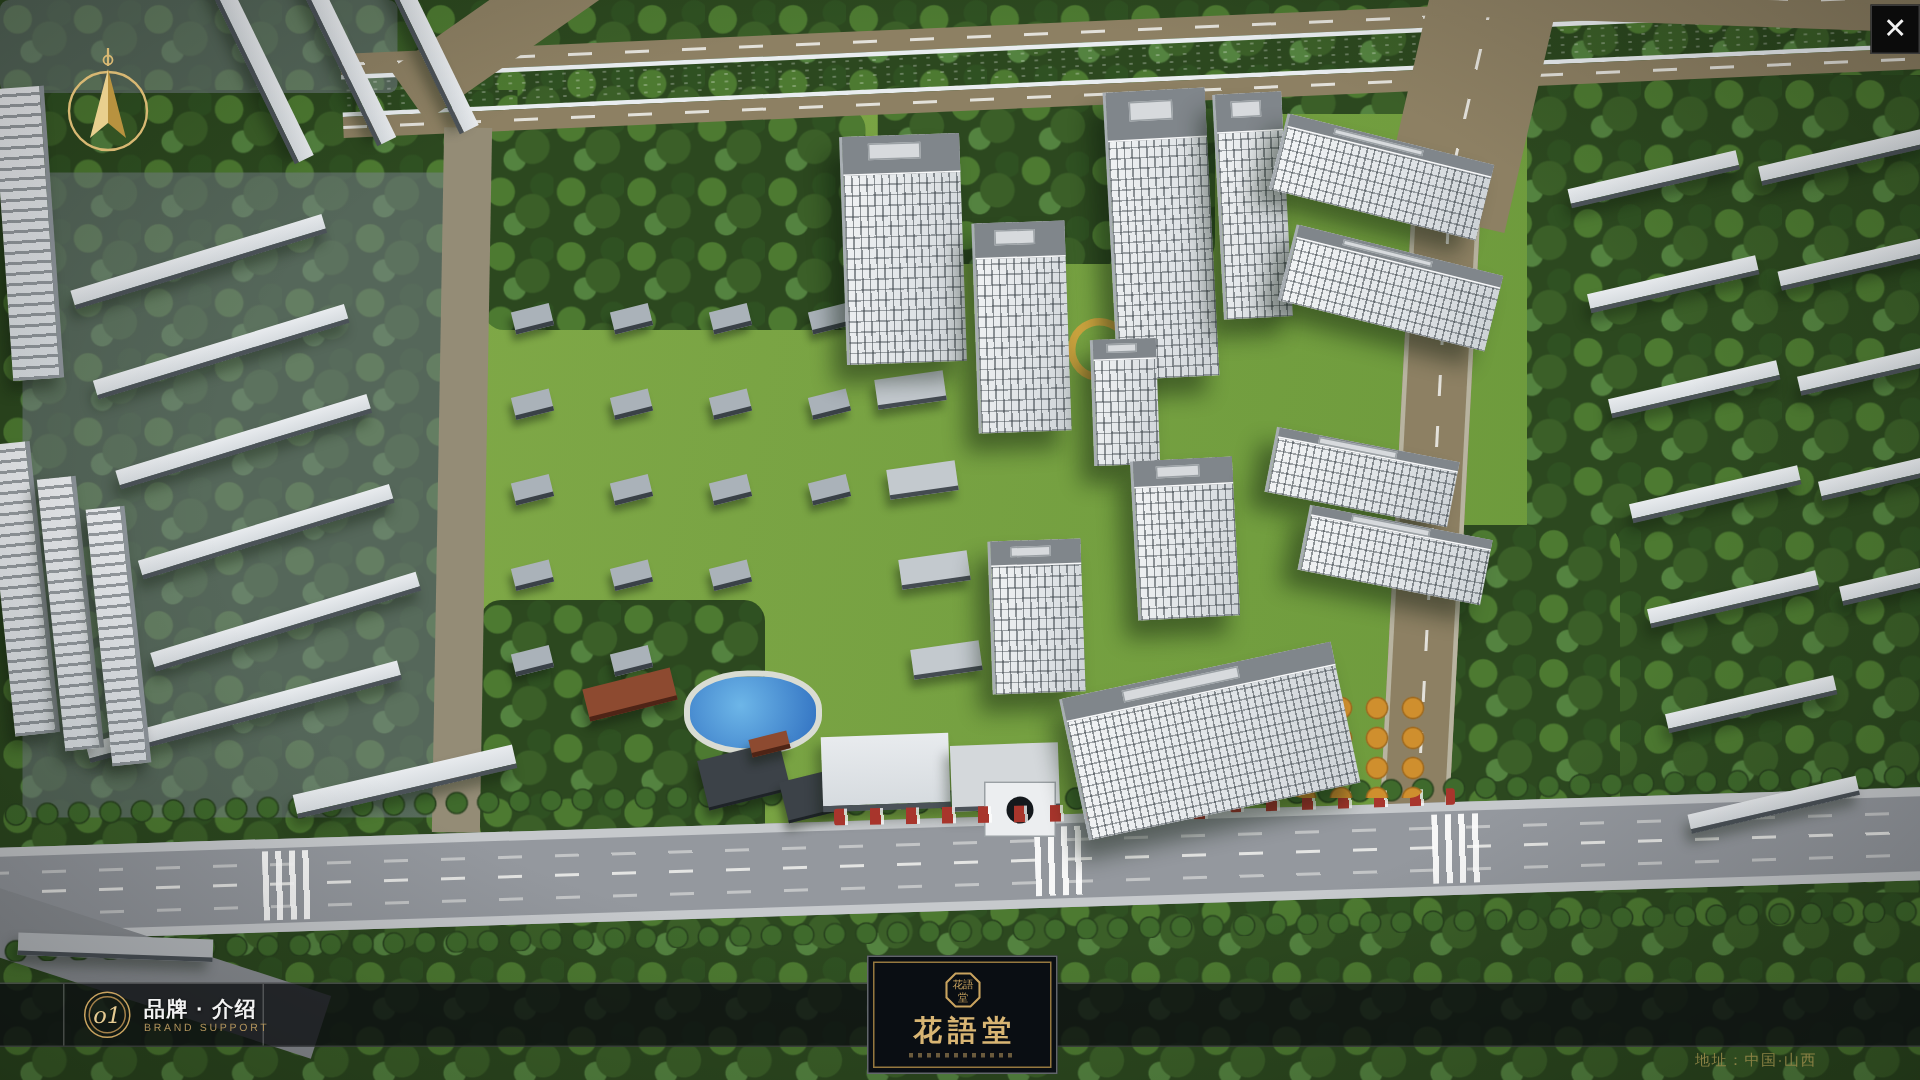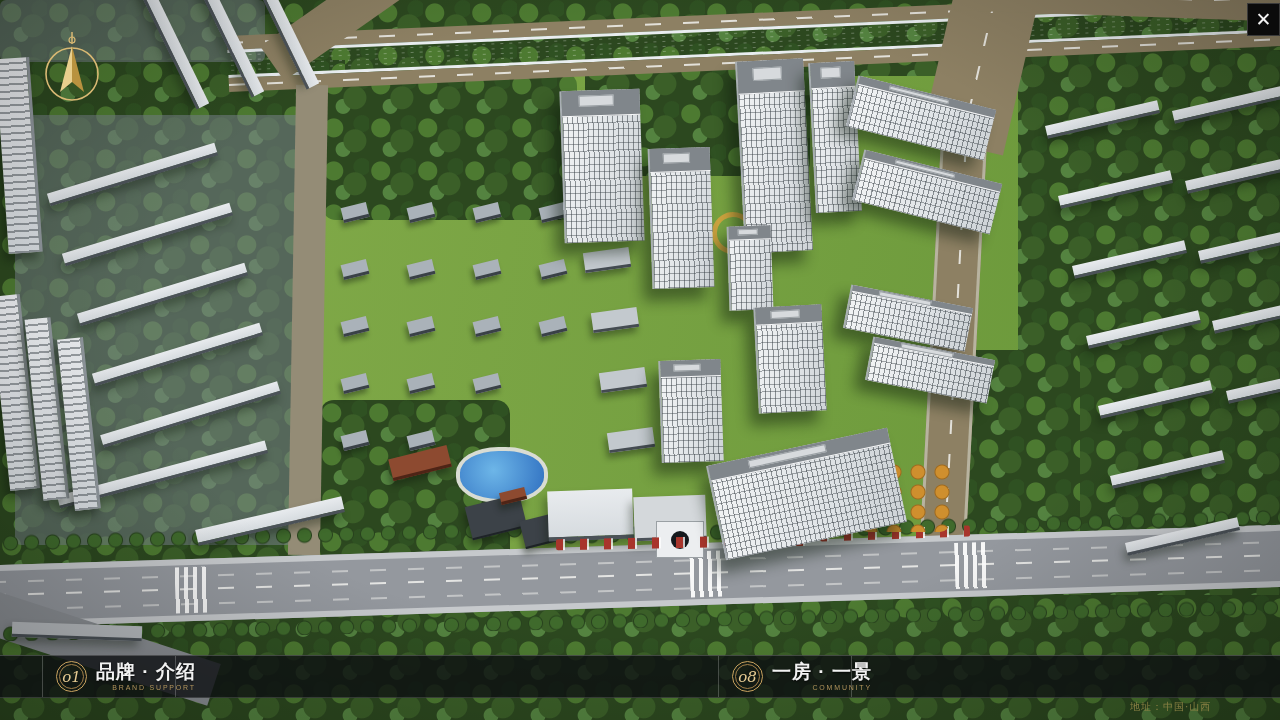--- a/index.html
+++ b/index.html
@@ -83,34 +83,34 @@
     background:radial-gradient(ellipse at 50% 45%, transparent 55%, rgba(0,0,0,.28) 100%);}
 
   
   #closeBtn{position:absolute;left:1247px;top:3px;width:33px;height:33px;z-index:30;
     background:#0b0b0b;border:1px solid #3a3a3a;color:#f2f2f2;font-size:19px;line-height:31px;
     text-align:center;cursor:pointer;font-family:"DejaVu Sans",sans-serif;}
   #compass{position:absolute;left:42px;top:30px;z-index:30;}
 
   #navbar{position:absolute;left:0;top:655px;width:1280px;height:43px;z-index:20;
     background:rgba(12,15,18,.80);
-    border-top:1px solid rgba(255,255,255,.20);border-bottom:1px solid rgba(255,255,255,.14);text-align:right;}
+    border-top:1px solid rgba(255,255,255,.20);border-bottom:1px solid rgba(255,255,255,.14);}
   .navgroup{position:absolute;top:0;bottom:0;display:flex;}
   #navLeft{left:42px;}
   #navRight{left:718px;}
   .navitem{width:134px;display:flex;align-items:center;gap:9px;padding-left:13px;
     border-left:1px solid rgba(255,255,255,.22);cursor:pointer;}
   #navLeft .navitem:last-child{border-right:1px solid rgba(255,255,255,.22);}
   #navRight .navitem:last-child{border-right:1px solid rgba(255,255,255,.22);}
   .numring{width:31px;height:31px;border-radius:50%;border:1px solid #c9a35f;flex:0 0 31px;
     display:flex;align-items:center;justify-content:center;position:relative;}
   .numring::after{content:"";position:absolute;inset:2px;border-radius:50%;border:1px solid #a3804a;}
   .numring span{font-family:"DejaVu Serif",serif;font-style:italic;font-size:15px;color:#e6cb92;}
   .navtxt{display:flex;flex-direction:column;line-height:1;}
-  .zh{font-size:19px;font-weight:bold;color:#f2f2f2;letter-spacing:1px;
+  .zh{font-size:14px;font-weight:bold;color:#f2f2f2;letter-spacing:1px;
     text-shadow:0 1px 2px rgba(0,0,0,.8);white-space:nowrap;}
   .en{margin-top:3px;font-size:7px;color:#b2945c;letter-spacing:1.8px;white-space:nowrap;}
 
   #logoBox{position:absolute;left:578px;top:637px;width:127px;height:79px;z-index:25;
     background:#0a0e13;border:1px solid #62666c;outline:1px solid #96783f;outline-offset:-5px;
     display:flex;flex-direction:column;align-items:center;justify-content:center;gap:2px;}
   #sealWrap{width:24px;height:24px;}
   #logoTitle{font-family:"DejaVu Serif",serif;font-weight:bold;font-size:19px;color:#d8b573;
     letter-spacing:4px;margin-left:4px;}
   #logoTag{width:72px;height:3px;opacity:.75;
@@ -295,27 +295,29 @@
         <div class="numring">
             <span>o1</span>
           </div>
         <div class="navtxt">
           <span class="zh">品牌 · 介绍</span>
           <span class="en">BRAND SUPPORT</span>
         </div>
       </div>
     </div>
     <div id="navRight" class="navgroup">
-      <div class="navitem">
-        <div class="numring">
-            <span>o8</span>
-          </div>
-        <div class="navtxt">
-          <span class="zh">一房 · 一景</span>
-          <span class="en">COMMUNITY</span>
-        </div>
-      </div>
     </div>
   </div>
 
+  <div id="logoBox">
+    <div id="sealWrap">
+      <svg width="24" height="24" viewBox="0 0 24 24">
+        <polygon points="7,1 17,1 23,7 23,17 17,23 7,23 1,17 1,7" fill="none" stroke="#c9a35f" stroke-width="1.4"></polygon>
+        <text x="12" y="10.5" text-anchor="middle" font-size="7" fill="#c9a35f" font-family="DejaVu Serif, serif">花語</text>
+        <text x="12" y="19" text-anchor="middle" font-size="7" fill="#c9a35f" font-family="DejaVu Serif, serif">堂</text>
+      </svg>
+    </div>
+    <div id="logoTitle">花語堂</div>
+    <div id="logoTag"></div>
+  </div>
 
   <div id="address">地址：中国·山西</div>
 </div>
 
 </body></html>

